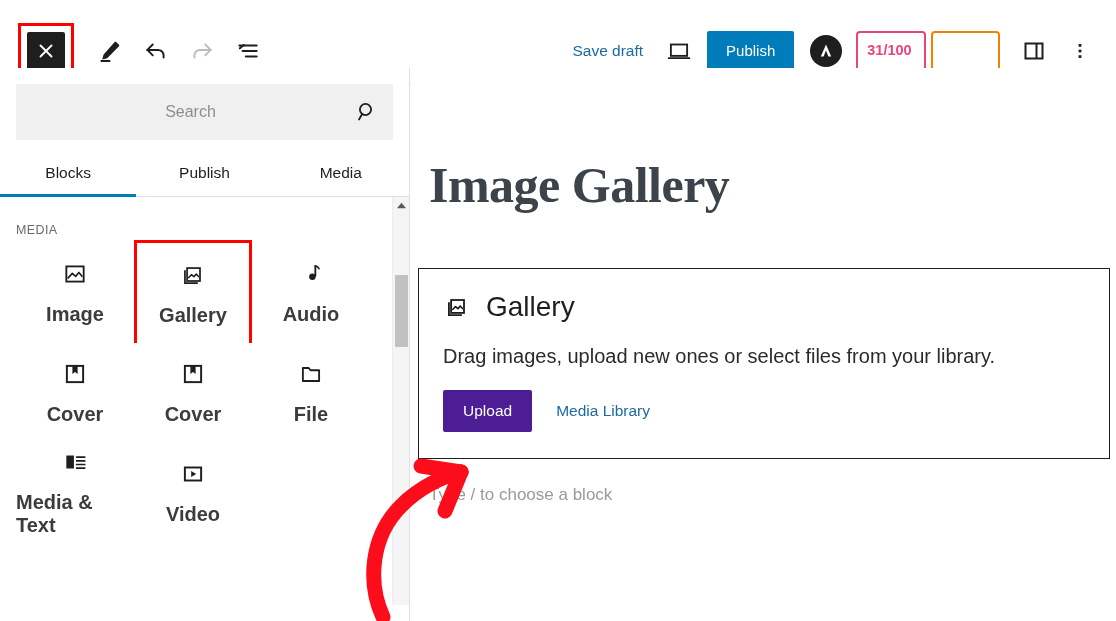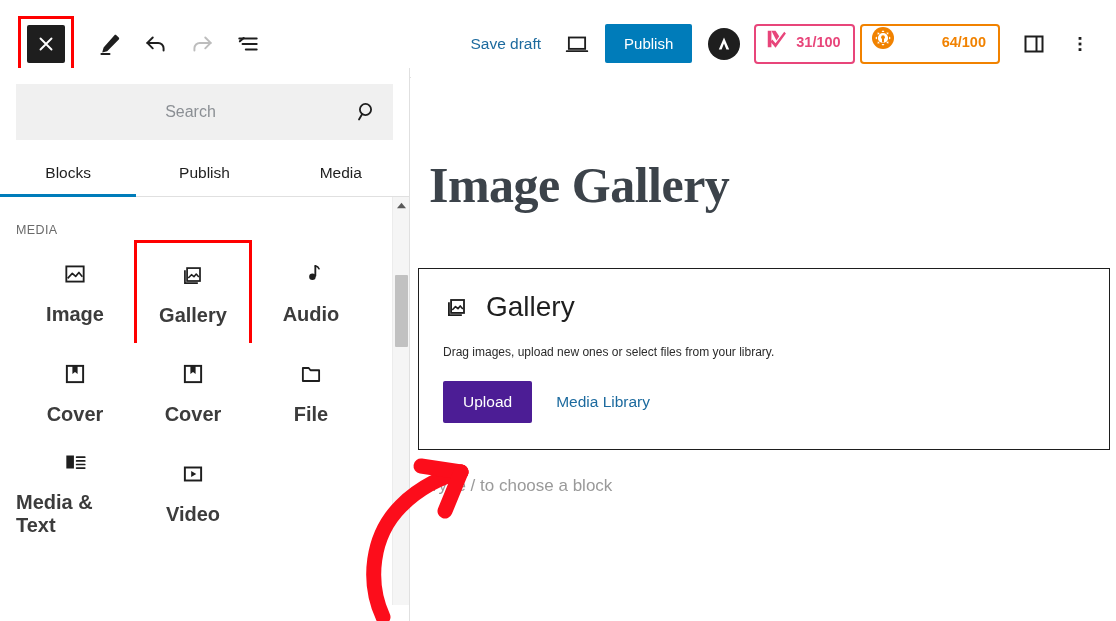--- a/index.html
+++ b/index.html
@@ -6,21 +6,21 @@
   html, body {
     width: 1116px; height: 621px;
     font-family: "Liberation Sans", sans-serif;
     background: #ffffff;
     overflow: hidden;
   }
   #app { position: relative; width: 1116px; height: 621px; }
 
   
   .toolbar {
-    position: absolute; left: 0; top: 10px;
+    position: absolute; left: 0; top: 17px;
     width: 1116px; height: 68px;
     background: #ffffff;
     border-bottom: 1px solid #e0e0e0;
     display: flex; align-items: center;
   }
   .tb-left { display: flex; align-items: center; padding-left: 18px; gap: 2px; }
   .tb-right { margin-left: auto; display: flex; align-items: center; padding-right: 14px; gap: 0px; }
 
   
   .inserter-wrap {
@@ -57,24 +57,24 @@
     font-family: "Liberation Sans", sans-serif;
   }
   .logo-circle {
     width: 32px; height: 32px; border-radius: 50%;
     background: #1e1e1e; margin: 0 9px 0 16px;
     display: flex; align-items: center; justify-content: center;
     cursor: pointer; flex: none;
   }
 
   .score-badge {
-    display: flex; align-items: flex-end; gap: 9px;
+    display: flex; align-items: flex-start; gap: 9px;
     border: 2px solid #e8457a; border-radius: 4px;
     height: 40px; padding: 0 12px 12px 9px; margin-left: 5px;
-    cursor: pointer; background: #fff;
+    cursor: pointer; background: #fff; flex-direction: column;
   }
   .score-badge .score-num { font-size: 14.5px; font-weight: bold; color: #e8457a; }
   .score-badge.seo { border-color: #f18200; gap: 47px; }
   .score-badge.seo .score-num { color: #f18200; }
 
   .panel-toggle { margin-left: 12px; }
   .kebab { margin-left: 2px; }
 
   
   .sidebar {
@@ -186,21 +186,21 @@
     letter-spacing: -0.5px;
   }
   .gallery-block {
     margin: 54px 6px 0 7px;
     border: 1px solid #1e1e1e;
     padding: 22px 24px 26px 24px;
     background: #ffffff;
   }
   .gb-head { display: flex; align-items: center; gap: 15px; }
   .gb-title { font-size: 28px; color: #1e1e1e; }
-  .gb-desc { font-size: 12px; color: #2b2b2b; margin-top: 22px; }
+  .gb-desc { font-size: 20px; color: #2b2b2b; margin-top: 22px; }
   .gb-actions { display: flex; align-items: center; gap: 10px; margin-top: 22px; }
   .upload-btn {
     background: #4c1d95; color: #fff; border: none;
     font-size: 15.5px; padding: 12px 20px; border-radius: 2px;
     cursor: pointer; font-family: "Liberation Sans", sans-serif;
   }
   .media-lib-btn {
     background: none; border: none; color: #1c6a9e;
     font-size: 15.5px; padding: 12px 14px; cursor: pointer;
     font-family: "Liberation Sans", sans-serif;

